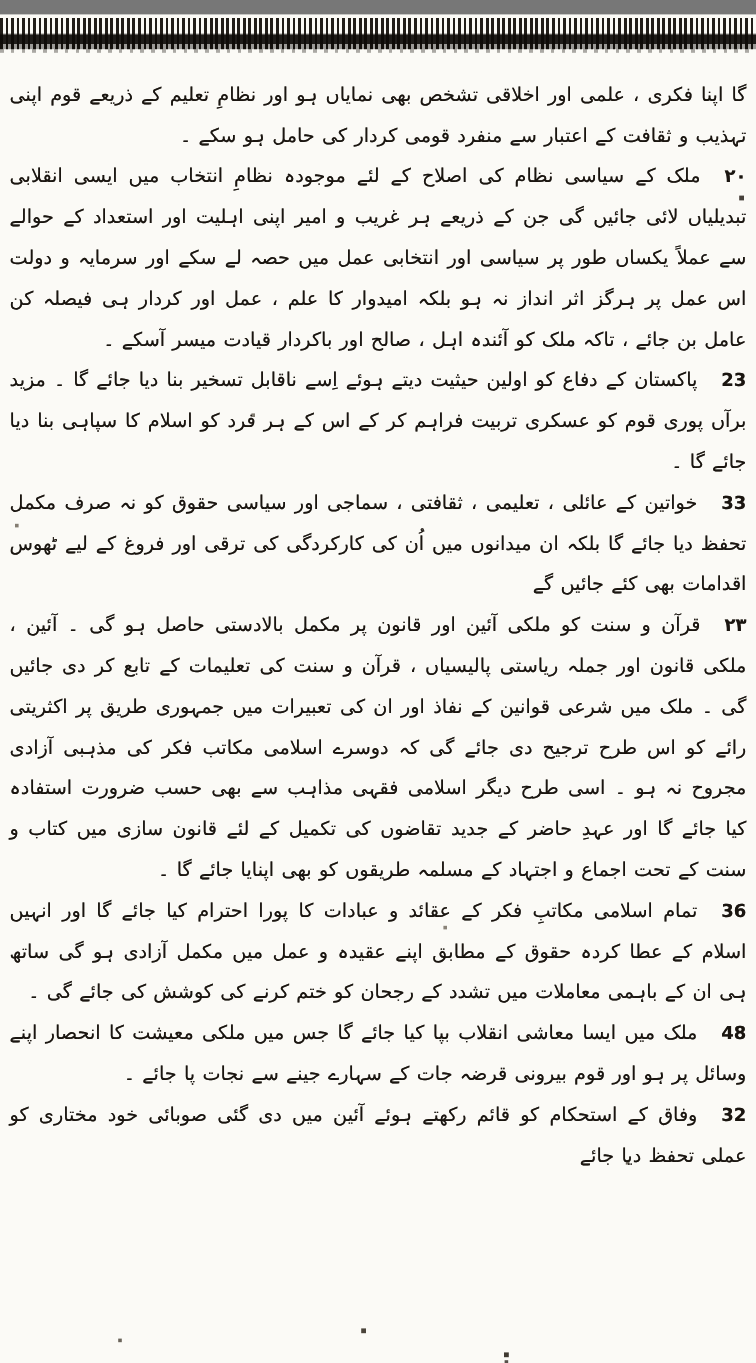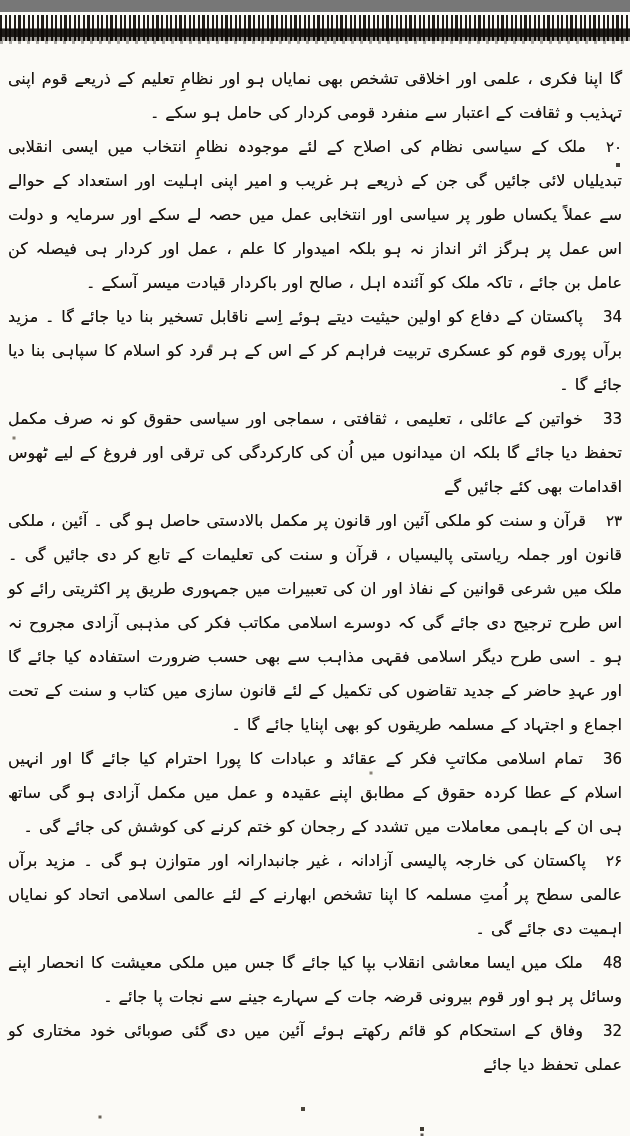--- a/index.html
+++ b/index.html
@@ -39,21 +39,21 @@
     top: 50px; right: 8px; left: 8px;
     direction: rtl;
     text-align: justify;
     font-size: 16px;
     line-height: 34px;
     word-spacing: 1px;
     text-shadow: 0 0 0.5px rgba(26,21,16,0.65);
   }
   .para { margin: 0; }
   .num {
-    font-weight: normal;
+    font-weight: bold;
     font-size: 15px;
     padding-left: 20px; 
     white-space: nowrap;
   }
   .pageno {
     position: absolute;
     top: 1176px; left: 560px;
     width: 44px;
     font-size: 18px;
     font-weight: bold;
@@ -89,39 +89,36 @@
   <div class="noise"></div>
 
   <div class="doc-body" id="doc-body">
     <p class="para intro"><span>گا اپنا فکری ، علمی اور اخلاقی تشخص بھی نمایاں ہو اور نظامِ تعلیم کے ذریعے قوم اپنی تہذیب و ثقافت کے اعتبار سے منفرد قومی کردار کی حامل ہو سکے ۔</span></p>
 
     <p class="para clause">
       <span class="num">۲۰</span><span class="txt">ملک کے سیاسی نظام کی اصلاح کے لئے موجودہ نظامِ انتخاب میں ایسی انقلابی تبدیلیاں لائی جائیں گی جن کے ذریعے ہر غریب و امیر اپنی اہلیت اور استعداد کے حوالے سے عملاً یکساں طور پر سیاسی اور انتخابی عمل میں حصہ لے سکے اور سرمایہ و دولت اس عمل پر ہرگز اثر انداز نہ ہو بلکہ امیدوار کا علم ، عمل اور کردار ہی فیصلہ کن عامل بن جائے ، تاکہ ملک کو آئندہ اہل ، صالح اور باکردار قیادت میسر آسکے ۔</span>
     </p>
 
     <p class="para clause">
-      <span class="num">34</span><span class="txt">پاکستان کے دفاع کو اولین حیثیت دیتے ہوئے اِسے ناقابل تسخیر بنا دیا جائے گا ۔ مزید برآں پوری قوم کو عسکری تربیت فراہم کر کے اس کے ہر فرد کو اسلام کا سپاہی بنا دیا جائے گا ۔</span>
+      <span class="num">23</span><span class="txt">پاکستان کے دفاع کو اولین حیثیت دیتے ہوئے اِسے ناقابل تسخیر بنا دیا جائے گا ۔ مزید برآں پوری قوم کو عسکری تربیت فراہم کر کے اس کے ہر فرد کو اسلام کا سپاہی بنا دیا جائے گا ۔</span>
     </p>
 
     <p class="para clause">
       <span class="num">33</span><span class="txt">خواتین کے عائلی ، تعلیمی ، ثقافتی ، سماجی اور سیاسی حقوق کو نہ صرف مکمل تحفظ دیا جائے گا بلکہ ان میدانوں میں اُن کی کارکردگی کی ترقی اور فروغ کے لیے ٹھوس اقدامات بھی کئے جائیں گے</span>
     </p>
 
     <p class="para clause">
       <span class="num">۲۳</span><span class="txt">قرآن و سنت کو ملکی آئین اور قانون پر مکمل بالادستی حاصل ہو گی ۔ آئین ، ملکی قانون اور جملہ ریاستی پالیسیاں ، قرآن و سنت کی تعلیمات کے تابع کر دی جائیں گی ۔ ملک میں شرعی قوانین کے نفاذ اور ان کی تعبیرات میں جمہوری طریق پر اکثریتی رائے کو اس طرح ترجیح دی جائے گی کہ دوسرے اسلامی مکاتب فکر کی مذہبی آزادی مجروح نہ ہو ۔ اسی طرح دیگر اسلامی فقہی مذاہب سے بھی حسب ضرورت استفادہ کیا جائے گا اور عہدِ حاضر کے جدید تقاضوں کی تکمیل کے لئے قانون سازی میں کتاب و سنت کے تحت اجماع و اجتہاد کے مسلمہ طریقوں کو بھی اپنایا جائے گا ۔</span>
     </p>
 
     <p class="para clause">
       <span class="num">36</span><span class="txt">تمام اسلامی مکاتبِ فکر کے عقائد و عبادات کا پورا احترام کیا جائے گا اور انہیں اسلام کے عطا کردہ حقوق کے مطابق اپنے عقیدہ و عمل میں مکمل آزادی ہو گی ساتھ ہی ان کے باہمی معاملات میں تشدد کے رجحان کو ختم کرنے کی کوشش کی جائے گی ۔</span>
     </p>
 
 
-    <p class="para clause">
-      <span class="num">۲۶</span><span class="txt">پاکستان کی خارجہ پالیسی آزادانہ ، غیر جانبدارانہ اور متوازن ہو گی ۔ مزید برآں عالمی سطح پر اُمتِ مسلمہ کا اپنا تشخص ابھارنے کے لئے عالمی اسلامی اتحاد کو نمایاں اہمیت دی جائے گی ۔</span>
-    </p>
 
     <p class="para clause">
       <span class="num">48</span><span class="txt">ملک میں ایسا معاشی انقلاب بپا کیا جائے گا جس میں ملکی معیشت کا انحصار اپنے وسائل پر ہو اور قوم بیرونی قرضہ جات کے سہارے جینے سے نجات پا جائے ۔</span>
     </p>
 
     <p class="para clause">
       <span class="num">32</span><span class="txt">وفاق کے استحکام کو قائم رکھتے ہوئے آئین میں دی گئی صوبائی خود مختاری کو عملی تحفظ دیا جائے</span>
     </p>
 
   </div>

